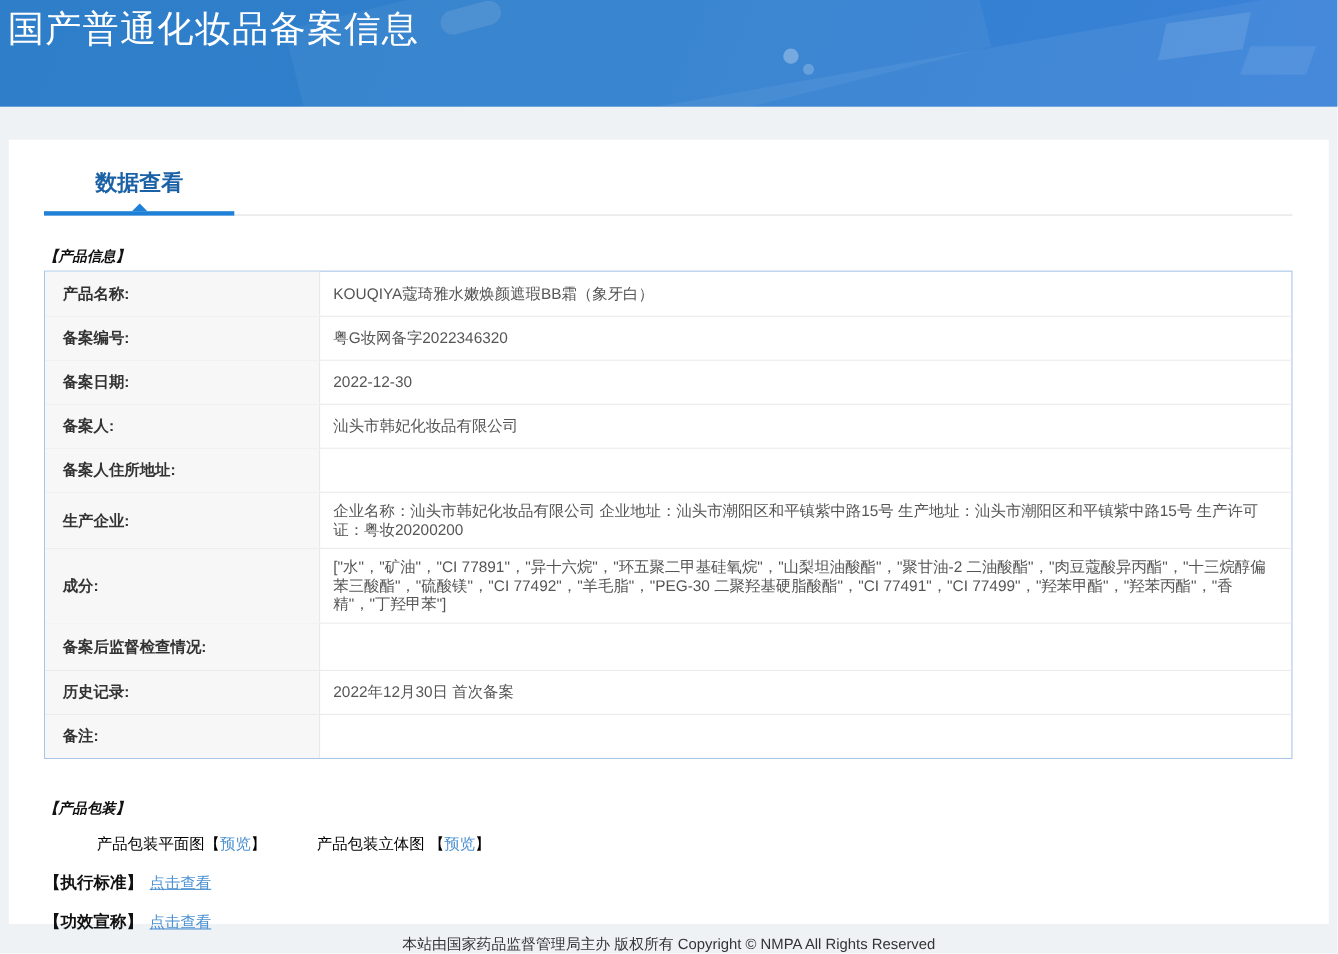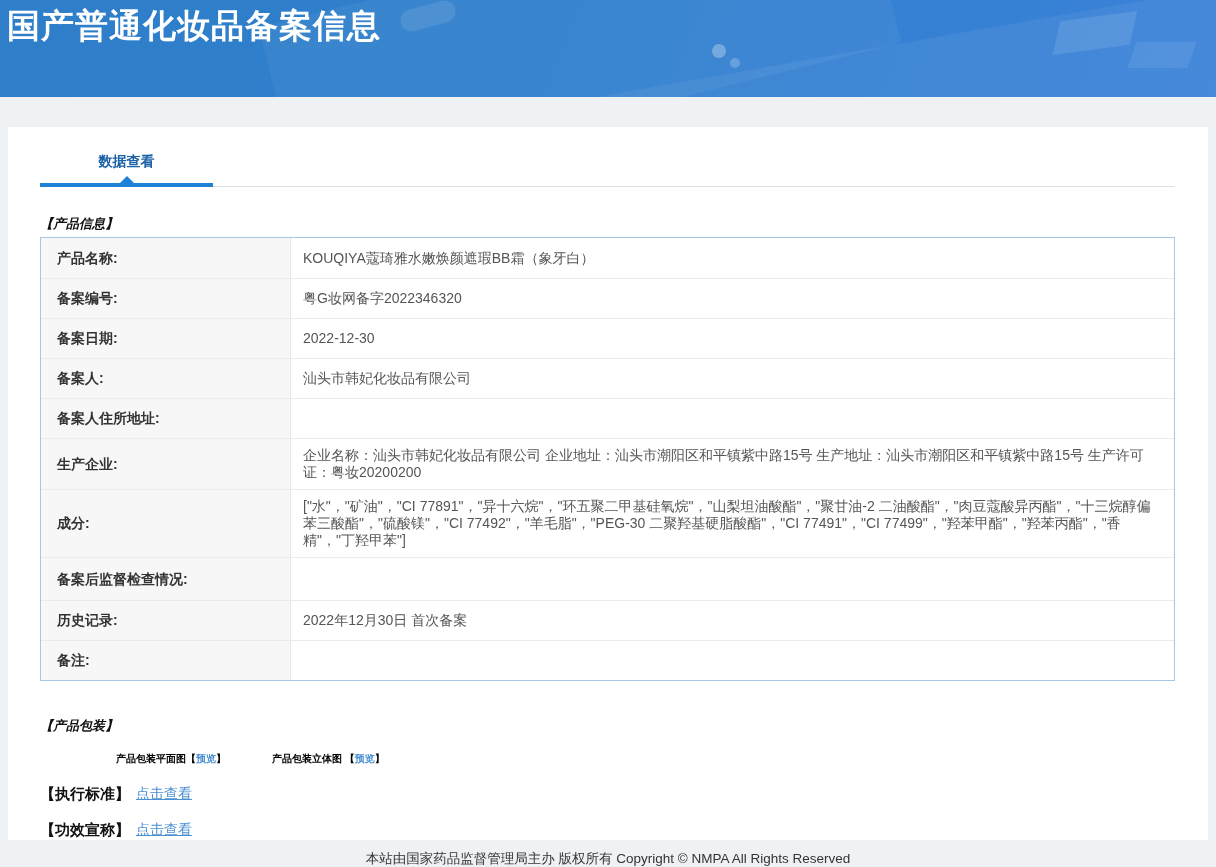--- a/index.html
+++ b/index.html
@@ -12,21 +12,21 @@
     overflow:hidden;
   }
 
   
   .header {
     position:relative; height:97px; overflow:hidden;
     background:linear-gradient(112deg,#2e7ec9 0%,#2f7fcd 45%,#3b82d9 100%);
   }
   .header .title {
     position:relative; z-index:2; margin:0; padding:6px 0 0 7px;
-    font-size:33px; line-height:40px; font-weight:bold; color:#ffffff;
+    font-size:33px; line-height:40px; font-weight:normal; color:#ffffff;
     letter-spacing:1px;
   }
   .deco { position:absolute; z-index:1; }
   .deco-band1 { left:270px; top:-50px; width:620px; height:170px; background:rgba(255,255,255,0.05); transform:rotate(-14deg); }
   .deco-band2 { left:520px; top:48px; width:720px; height:130px; background:rgba(255,255,255,0.06); transform:rotate(-10deg); }
   .deco-blob  { left:400px; top:5px;  width:56px;  height:22px;  background:rgba(255,255,255,0.10); border-radius:12px; transform:rotate(-15deg); }
   .deco-dot1  { left:712px; top:44px; width:14px;  height:14px;  background:rgba(255,255,255,0.30); border-radius:50%; }
   .deco-dot2  { left:730px; top:58px; width:10px;  height:10px;  background:rgba(255,255,255,0.22); border-radius:50%; }
   .deco-par1  { left:1058px; top:16px; width:74px; height:34px;  background:rgba(255,255,255,0.10); transform:skewX(-20deg) rotate(-8deg); }
   .deco-par2  { left:1132px; top:42px; width:60px; height:26px;  background:rgba(255,255,255,0.08); transform:skewX(-20deg); }
@@ -43,21 +43,21 @@
     margin:0 33px 0 32px;
     padding-top:26px;
     border-bottom:1px solid #dcdfe2;
     display:flex;
   }
   .tab {
     position:relative;
     width:173px;
     margin-bottom:-1px;
     text-align:center;
-    font-size:14px; font-weight:bold; color:#1a61a6;
+    font-size:20px; font-weight:bold; color:#1a61a6;
     padding-bottom:12px;
     border-bottom:4px solid #1f80d8;
     cursor:pointer;
   }
   .tab::after {
     content:"";
     position:absolute; left:50%; bottom:0; transform:translateX(-50%);
     width:0; height:0;
     border-left:7px solid transparent;
     border-right:7px solid transparent;
@@ -93,22 +93,22 @@
     flex:1;
     padding:8px 16px 8px 12px;
     font-size:14px; color:#555;
     line-height:17px;
     display:flex; align-items:center;
   }
 
   
   .pack-heading { margin-top:36px; }
   .pack-line {
-    margin:15px 33px 0 108px;
-    font-size:10px; color:#000; line-height:17px;font-weight:bold;
+    margin:15px 33px 0 80px;
+    font-size:14px; color:#000; line-height:17px;
   }
   .pack-item-second { margin-left:46px; }
   .link { color:#4a90d2; cursor:pointer; text-decoration:none; }
   .inline-row {
     margin:18px 33px 0 32px;
     display:flex; align-items:center;
   }
   .inline-row .section-heading-inline {
     font-size:15px; font-weight:bold; color:#111; line-height:18px;
   }

